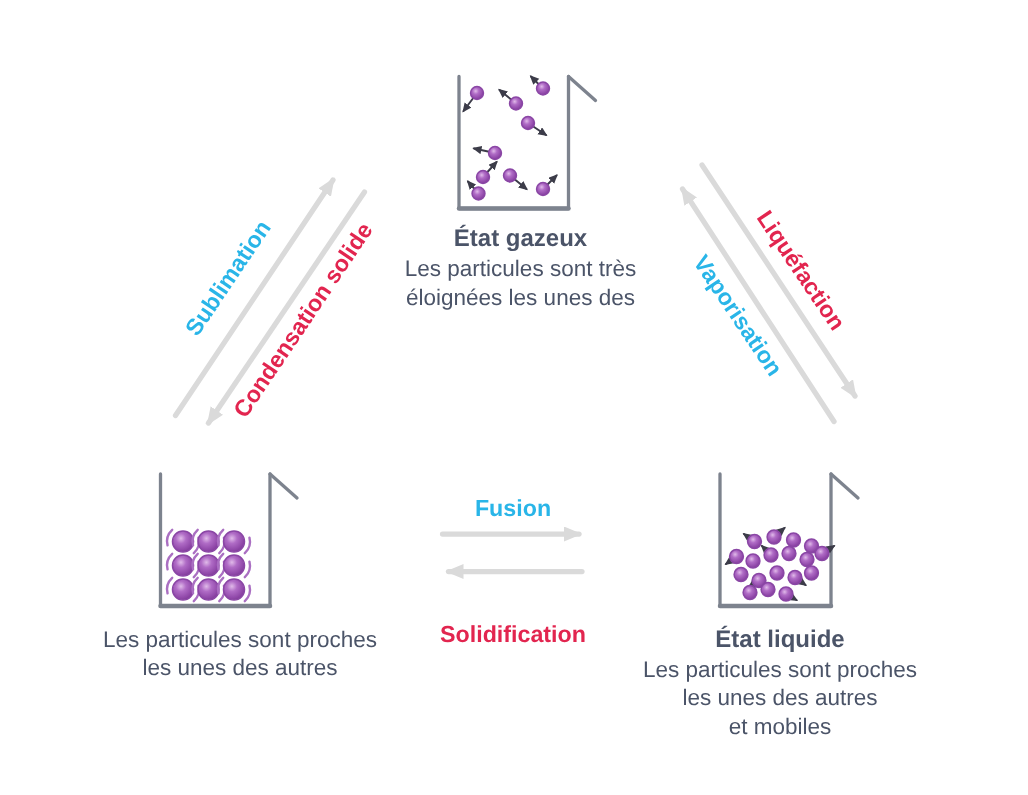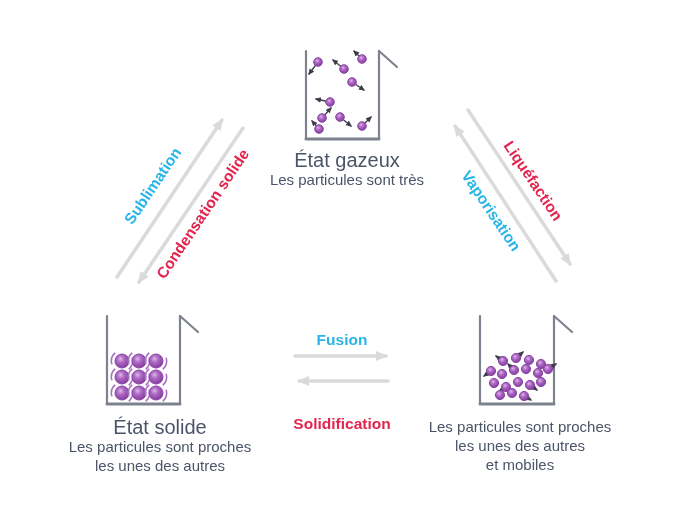--- a/index.html
+++ b/index.html
@@ -8,21 +8,21 @@
     font-family:"Liberation Sans", sans-serif;
   }
   #diagram-svg{position:absolute;left:0;top:0;}
   .beaker{stroke:#7d838e;stroke-width:2.2;fill:none;stroke-linecap:round;stroke-linejoin:round;}
   .beaker-base{stroke:#7d838e;stroke-width:3;stroke-linecap:round;}
   .garrow{stroke:#dadada;stroke-width:3.5;stroke-linecap:round;}
   .marrow{stroke:#3c3c49;stroke-width:1.3;stroke-linecap:round;}
   .pcirc{fill:url(#gp);stroke:#8a46a5;stroke-width:1;}
   .vib{fill:none;stroke:#aa6fc2;stroke-width:1.6;stroke-linecap:round;}
   .state-text{position:absolute;text-align:center;color:#4b5468;width:240px;transform:translateX(-50%);}
-  .state-title{font-size:20px;font-weight:400;line-height:20px;}
+  .state-title{font-size:16px;font-weight:700;line-height:20px;}
   .state-desc{font-size:15px;line-height:19px;}
   .tlabel{position:absolute;font-size:15.5px;font-weight:700;white-space:nowrap;}
   .cyan{color:#29b5e8;}
   .red{color:#e2254f;}
   .rot-l{transform:translate(-50%,-50%) rotate(-56deg);}
   .rot-r{transform:translate(-50%,-50%) rotate(56deg);}
   .horiz{transform:translate(-50%,-50%);}
 </style>
 </head>
 <body>
@@ -139,29 +139,30 @@
         <use href="#p-liq" x="500" y="395"></use>
           <use href="#p-liq" x="512" y="393"></use>
           <use href="#p-liq" x="524" y="396"></use>
       </g>
     </g>
   </svg>
 
   <div class="state-text" style="left:347px;top:150px;">
     <div class="state-title">État gazeux</div>
     <div class="state-desc">Les particules sont très</div>
+    <div class="state-desc">éloignées les unes des</div>
   </div>
 
   <div class="state-text" style="left:160px;top:417px;">
-    <div class="state-title">État solide</div>
     <div class="state-desc">Les particules sont proches</div>
     <div class="state-desc">les unes des autres</div>
   </div>
 
   <div class="state-text" style="left:520px;top:417px;">
+    <div class="state-title">État liquide</div>
     <div class="state-desc">Les particules sont proches</div>
     <div class="state-desc">les unes des autres</div>
     <div class="state-desc">et mobiles</div>
   </div>
 
   <div class="tlabel cyan rot-l" style="left:153px;top:186px;">Sublimation</div>
   <div class="tlabel red rot-l" style="left:203px;top:214px;">Condensation solide</div>
   <div class="tlabel red rot-r" style="left:533px;top:181px;">Liquéfaction</div>
   <div class="tlabel cyan rot-r" style="left:491px;top:211px;">Vaporisation</div>
   <div class="tlabel cyan horiz" style="left:342px;top:340px;text-align:center;">Fusion</div>

